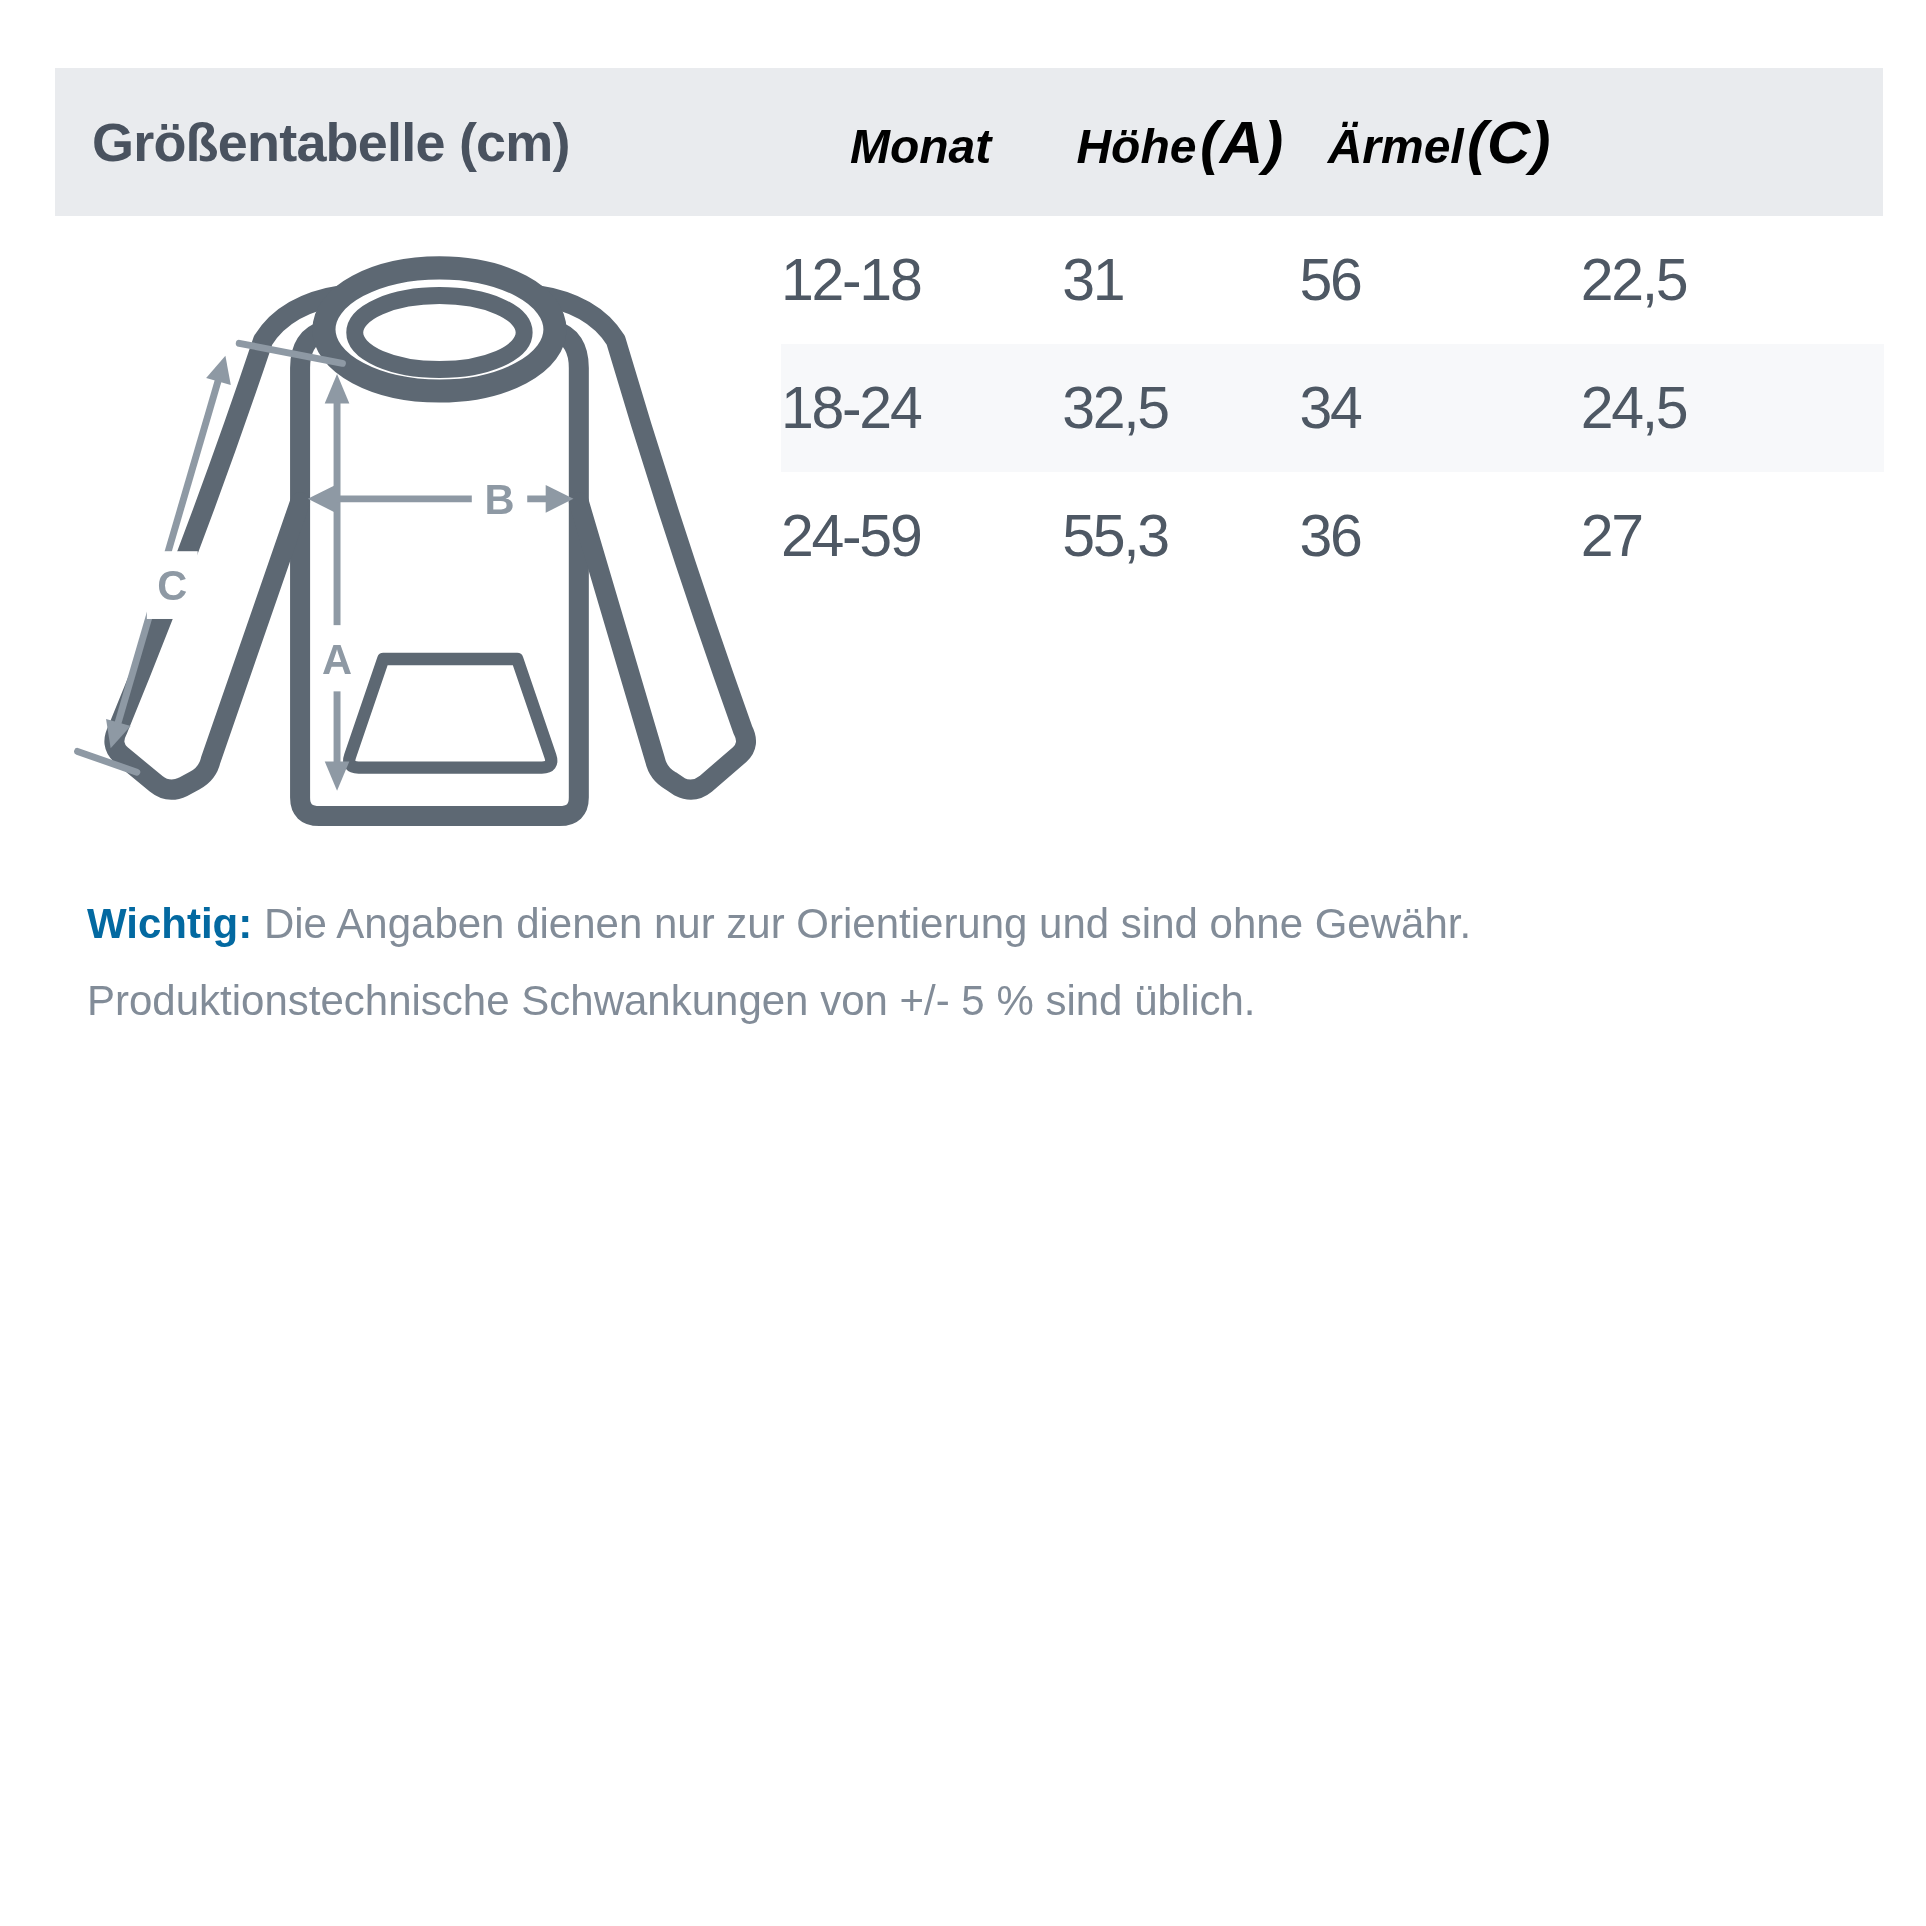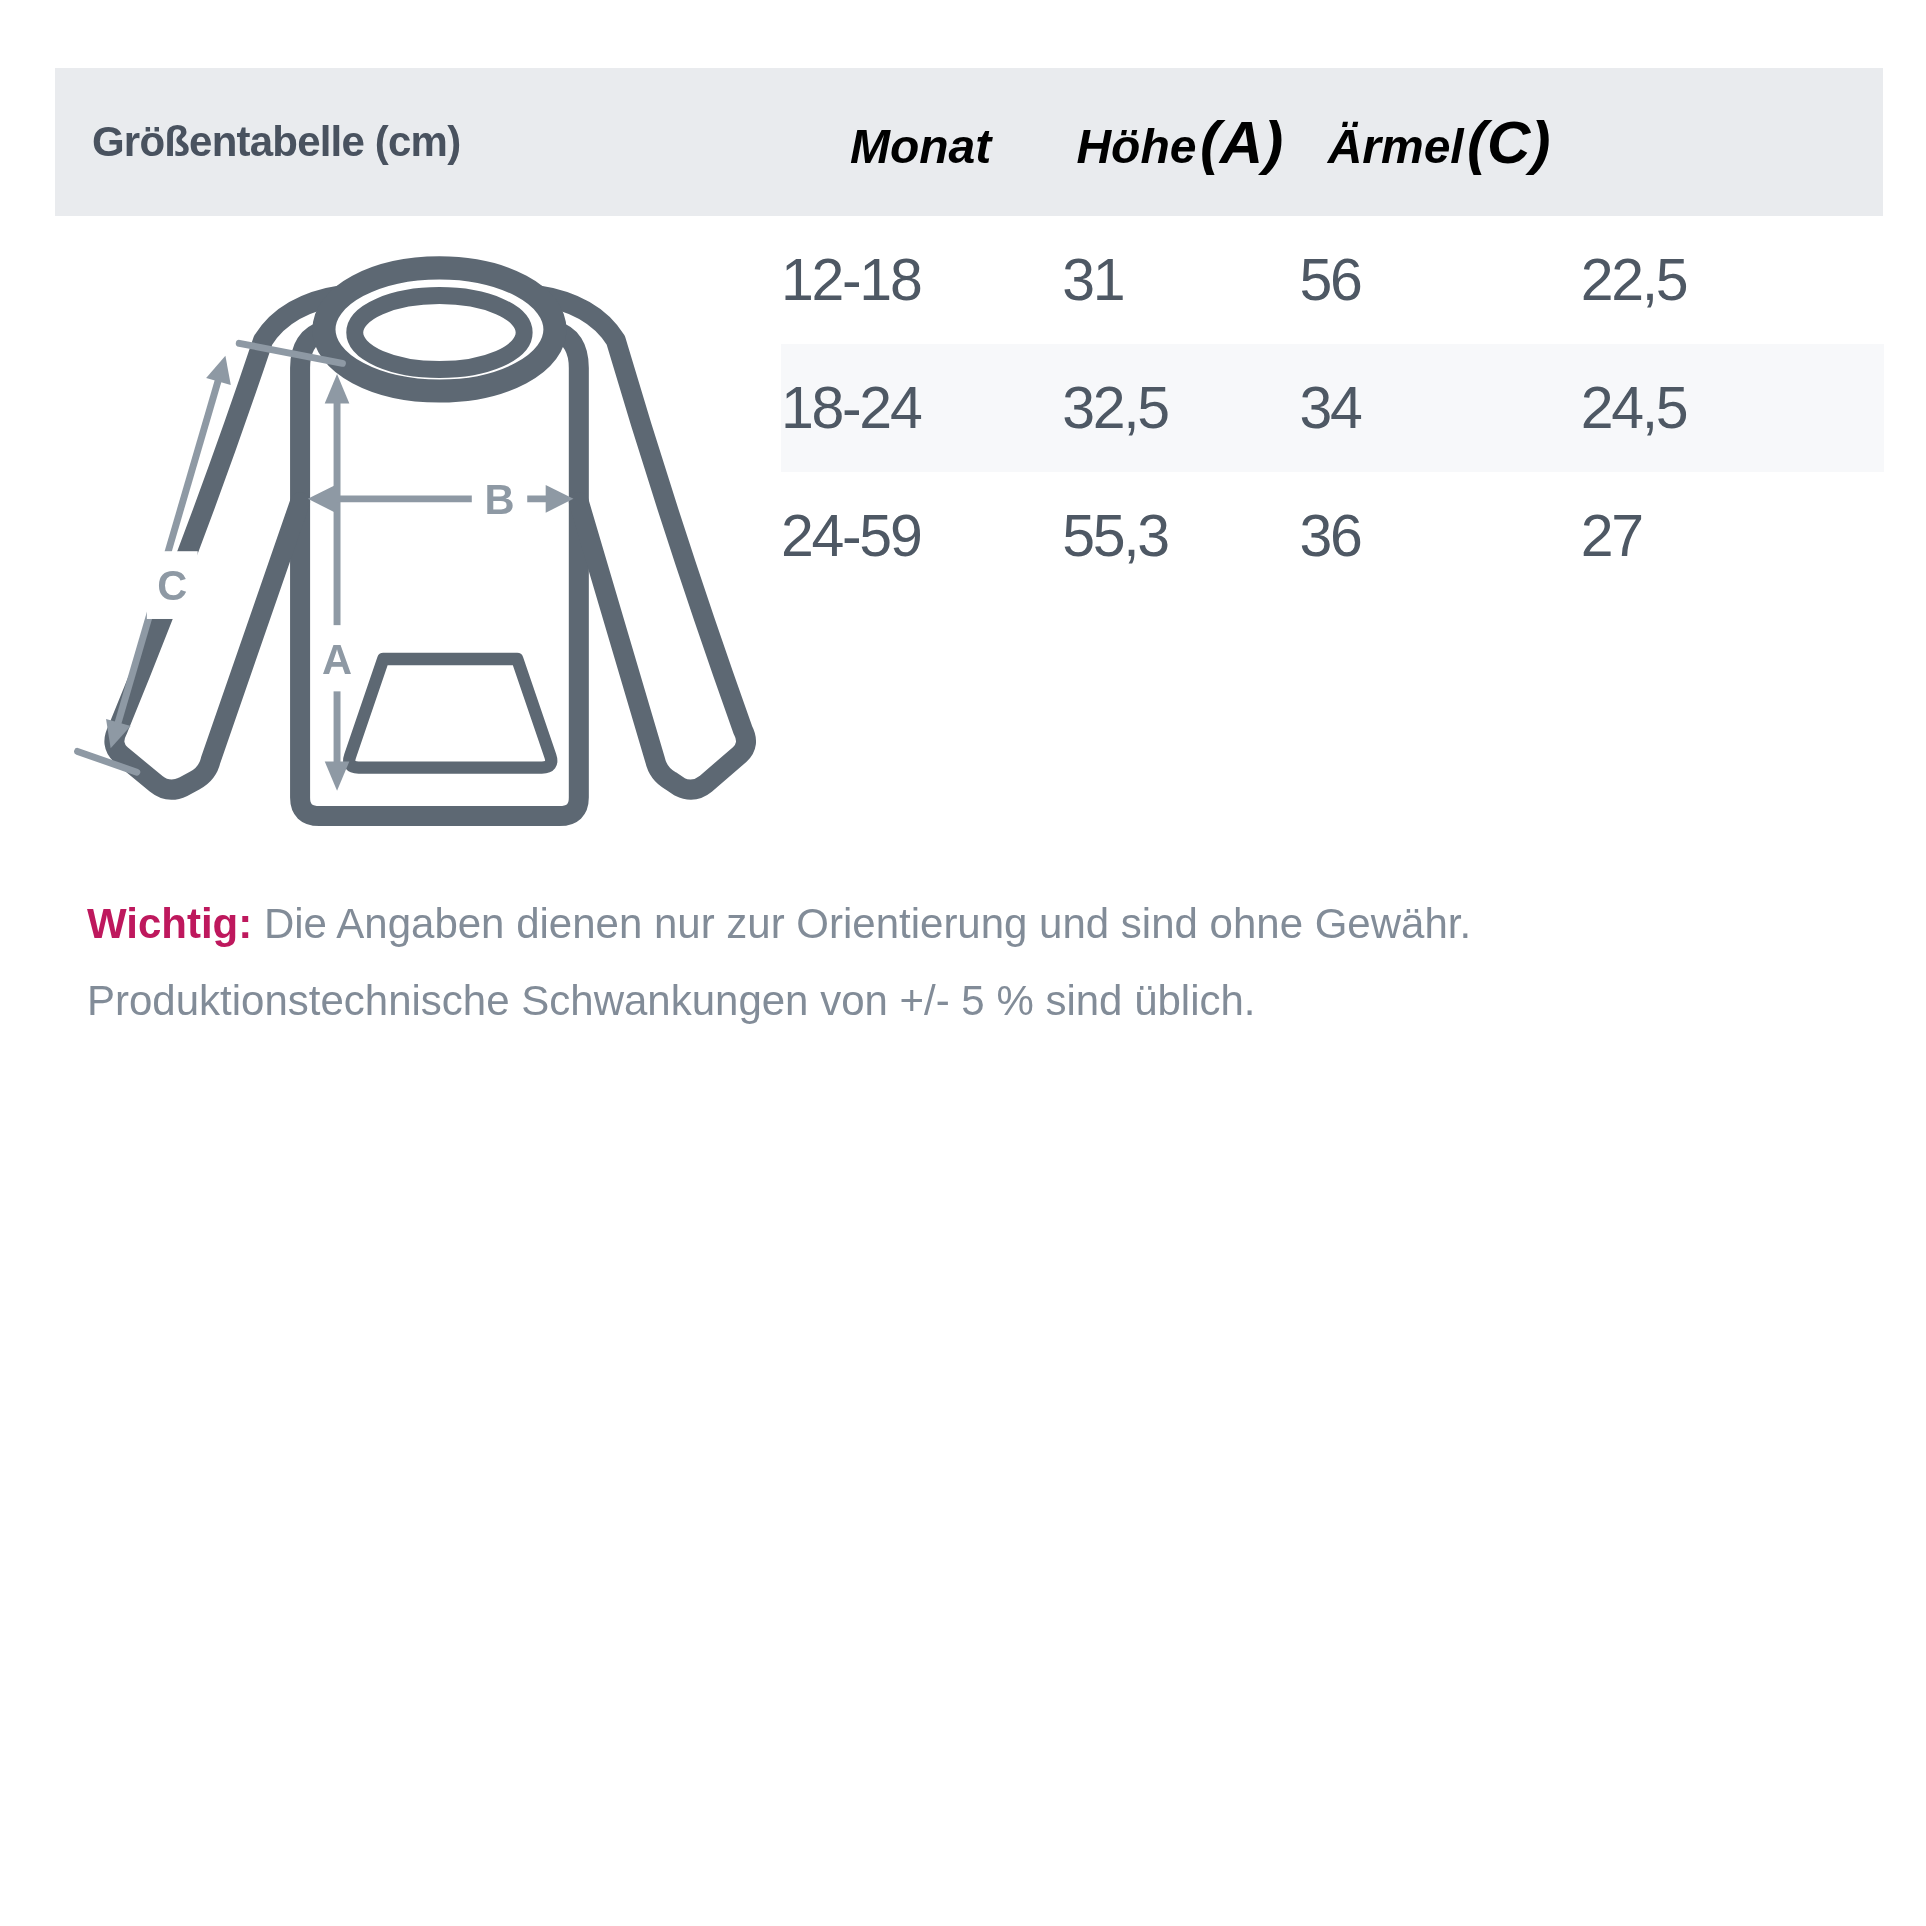--- a/index.html
+++ b/index.html
@@ -7,42 +7,42 @@
   body { font-family:"Liberation Sans", sans-serif; }
   .sheet { position:relative; width:1926px; height:1926px; background:#ffffff; overflow:hidden; }
 
   
   .header-band {
     position:absolute; left:55px; top:68px; width:1828px; height:148px;
     background:#e9ebee; display:flex; align-items:center;
   }
   .title {
     flex:0 0 725px; padding-left:37px;
-    font-size:42px; font-weight:bold; color:#49525f; letter-spacing:-0.8px;
+    font-size:54px; font-weight:bold; color:#49525f; letter-spacing:-0.8px;
   }
   .cols { flex:1; display:grid; grid-template-columns:25.5% 21.5% 25.5% 27.5%; align-items:center; }
   .col-head { text-align:center; color:#000000; white-space:nowrap;font-style:italic; }
   .col-head .lbl { font-size:48px; font-weight:bold; }
   .col-head .sfx { font-size:60px; font-weight:bold; }
 
   
   .rows { position:absolute; left:781px; top:216px; width:1103px; }
   .row { height:128px; display:grid; grid-template-columns:25.5% 21.5% 25.5% 27.5%; align-items:center; }
   .row.alt { background:#f7f8fa; }
   .cell { font-size:59px; color:#4e5864; letter-spacing:-2.3px; }
 
   
   .diagram { position:absolute; left:58px; top:254px; width:709px; height:616px; }
 
   
   .note {
     position:absolute; left:87px; top:885px; width:1795px;
     font-size:42px; line-height:77px; color:#828c98;
   }
-  .note b { font-weight:bold; color:#be185d; }
+  .note b { font-weight:bold; color:#0369a1; }
 </style>
 </head>
 <body>
 
 <div class="sheet">
 
   <div class="header-band">
     <div class="title">Größentabelle (cm)</div>
     <div class="cols">
       <div class="col-head">

